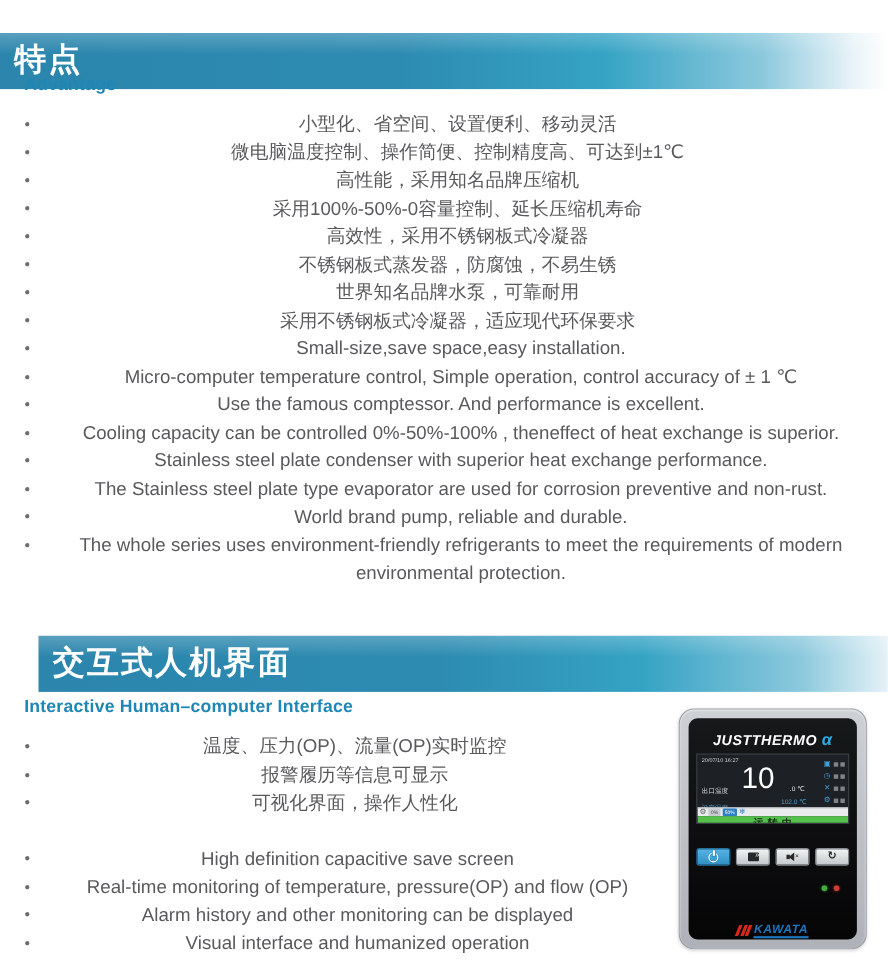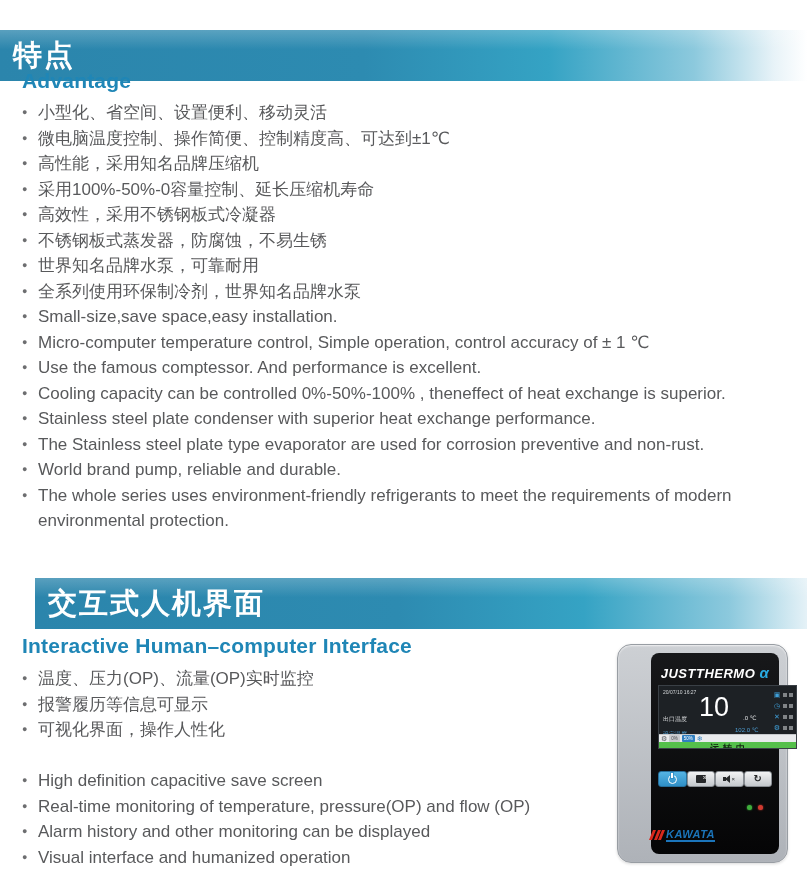--- a/index.html
+++ b/index.html
@@ -19,31 +19,31 @@
   }
   .header-bar .bar-title {
     color:#ffffff; font-weight:bold; font-size:29px; line-height:51px;
     padding-left:13px; letter-spacing:2px;
   }
   #bar1 { top:11px;margin-top:19px; }
   #bar2 { top:578px;margin-left:35px; }
 
   .subtitle {
     position:absolute; left:22px; color:#1f86b6; font-weight:bold;
-    font-size:21px; letter-spacing:0.2px;
+    font-size:16px; letter-spacing:0.2px;
   }
   #sub1 { top:69px; }
   #sub2 { top:634px; }
 
   ul.features {
     position:absolute; left:22px; list-style:none;
     font-size:17px; color:#58595b;
   }
   ul.features li {
-    position:relative; padding-left:16px; line-height:25.5px;
+    position:relative; padding-left:16px; line-height:25.5px;text-align:center;
   }
   ul.features li::before {
     content:"\25CF"; position:absolute; left:0; top:0;
     font-size:9px; line-height:25.5px; color:#6d6e70;
   }
   #list1cn { top:100px; width:772px; }
   #list1en { top:304px; width:778px; }
   #list2cn { top:666px; width:585px; }
   #list2en { top:768px; width:590px; }
 
@@ -51,21 +51,20 @@
   .device {
     position:absolute; left:617px; top:644px; width:171px; height:219px;
     background:linear-gradient(180deg,#cdd0d4,#aeb2b8);
     border:1px solid #989da3; border-radius:14px;
     box-shadow: inset 0 1px 2px rgba(255,255,255,.7), 0 1px 3px rgba(0,0,0,.15);
   }
   .panel {
     position:absolute; left:8px; top:8px; right:8px; bottom:8px;
     background:linear-gradient(180deg,#17181a,#050506);
     border-radius:8px;
-    margin-left:25px;
   }
   .brand {
     position:absolute; top:11px; left:0; right:0; text-align:center;
     font-style:italic; font-weight:bold; font-size:13px; color:#ffffff;
     letter-spacing:0.5px; white-space:nowrap;
   }
   .brand .alpha { color:#29abe2; font-size:15px; }
 
   .screen {
     position:absolute; left:7px; top:32px; width:139px; height:64px;
@@ -124,21 +123,21 @@
   .spk-box { width:3px; height:4px; background:#26282a; }
   .spk-cone { width:0; height:0; border-top:4px solid transparent; border-bottom:4px solid transparent; border-right:5px solid #26282a; margin-left:-1px; }
   .mute-x { font-size:6px; color:#26282a; line-height:6px; margin-left:1px; }
   .reset-icon { font-size:10px; color:#26282a; line-height:10px; font-weight:bold; }
 
   .leds { position:absolute; right:16px; top:152px; display:flex; gap:6px; }
   .led { width:5px; height:5px; border-radius:50%; }
   .led-green { background:#3fae3c; box-shadow:0 0 2px #3fae3c; }
   .led-red   { background:#d03a30; box-shadow:0 0 2px #d03a30; }
 
-  .logo { position:absolute; left:0; right:0; bottom:12px; display:flex; align-items:center; }
+  .logo { position:absolute; left:0; right:0; bottom:1px; display:flex; align-items:center; justify-content:center; }
   .logo-stripes { display:flex; gap:1.5px; margin-right:3px; }
   .stripe { width:3px; height:10px; background:#d8281c; transform:skewX(-22deg); }
   .logo-text {
     font-style:italic; font-weight:bold; font-size:11px; color:#1b75bb;
     border-bottom:2px solid #1b75bb; letter-spacing:0.5px; line-height:12px;
   }
 </style>
 </head>
 <body>
 
@@ -148,21 +147,21 @@
 <div class="subtitle" id="sub1">Advantage</div>
 
 <ul class="features" id="list1cn">
   <li>小型化、省空间、设置便利、移动灵活</li>
   <li>微电脑温度控制、操作简便、控制精度高、可达到±1℃</li>
   <li>高性能，采用知名品牌压缩机</li>
   <li>采用100%-50%-0容量控制、延长压缩机寿命</li>
   <li>高效性，采用不锈钢板式冷凝器</li>
   <li>不锈钢板式蒸发器，防腐蚀，不易生锈</li>
   <li>世界知名品牌水泵，可靠耐用</li>
-  <li>全系列使用环保制冷剂，世界知名品牌水泵</li>
+  <li>采用不锈钢板式冷凝器，适应现代环保要求</li>
 </ul>
 <ul class="features" id="list1en">
   <li>Small-size,save space,easy installation.</li>
   <li>Micro-computer temperature control, Simple operation, control accuracy of ± 1 ℃</li>
   <li>Use the famous comptessor. And performance is excellent.</li>
   <li>Cooling  capacity can be controlled 0%-50%-100% , theneffect of heat exchange is superior.</li>
   <li>Stainless steel plate condenser with superior heat exchange performance.</li>
   <li>The Stainless steel plate type evaporator are used for corrosion preventive and non-rust.</li>
   <li>World brand pump, reliable and durable.</li>
   <li>The whole series uses environment-friendly refrigerants to meet the requirements of modern environmental protection.</li>

